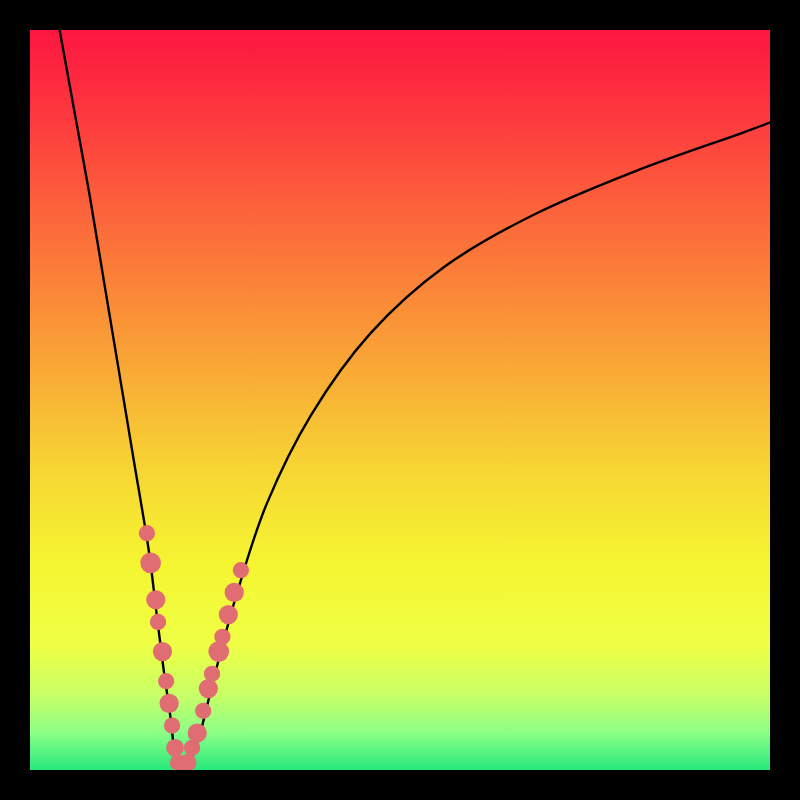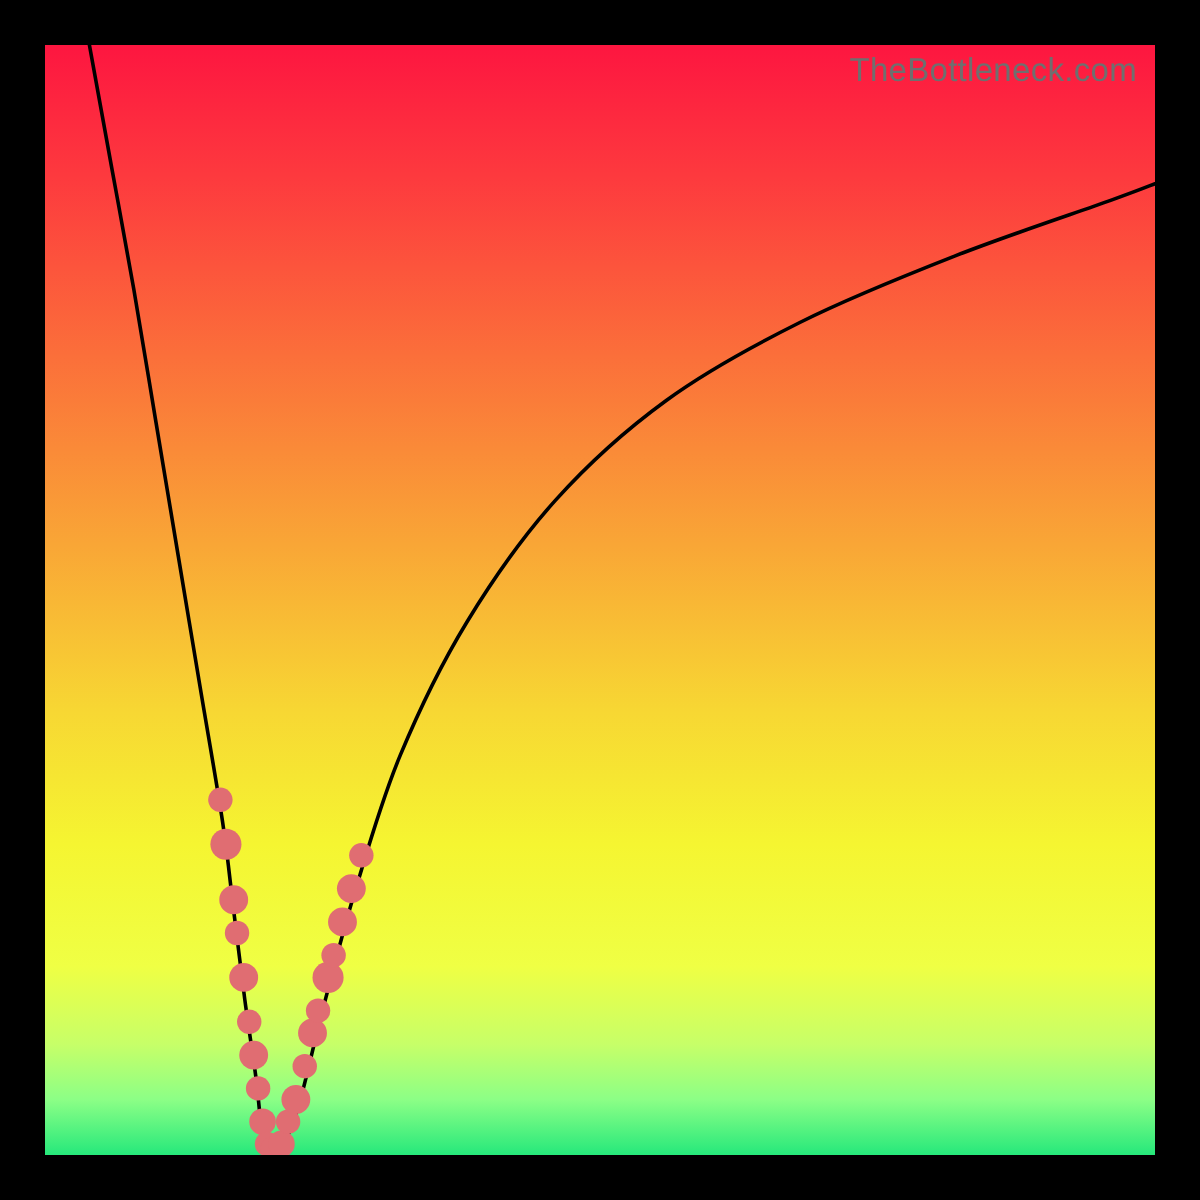--- a/index.html
+++ b/index.html
@@ -90,15 +90,14 @@
           <circle cx="178.34" cy="658.60" r="9.62" fill="#e06d72"></circle>
           <circle cx="182.04" cy="643.80" r="8.14" fill="#e06d72"></circle>
           <circle cx="188.70" cy="621.60" r="10.36" fill="#e06d72"></circle>
           <circle cx="192.40" cy="606.80" r="8.14" fill="#e06d72"></circle>
           <circle cx="198.32" cy="584.60" r="9.62" fill="#e06d72"></circle>
           <circle cx="204.24" cy="562.40" r="9.62" fill="#e06d72"></circle>
           <circle cx="210.90" cy="540.20" r="8.14" fill="#e06d72"></circle>
         </g>
     </svg>
 
-    <div class="watermark">TheBottleneck.com</div>
   </div>
 </div>
 
 </body></html>

